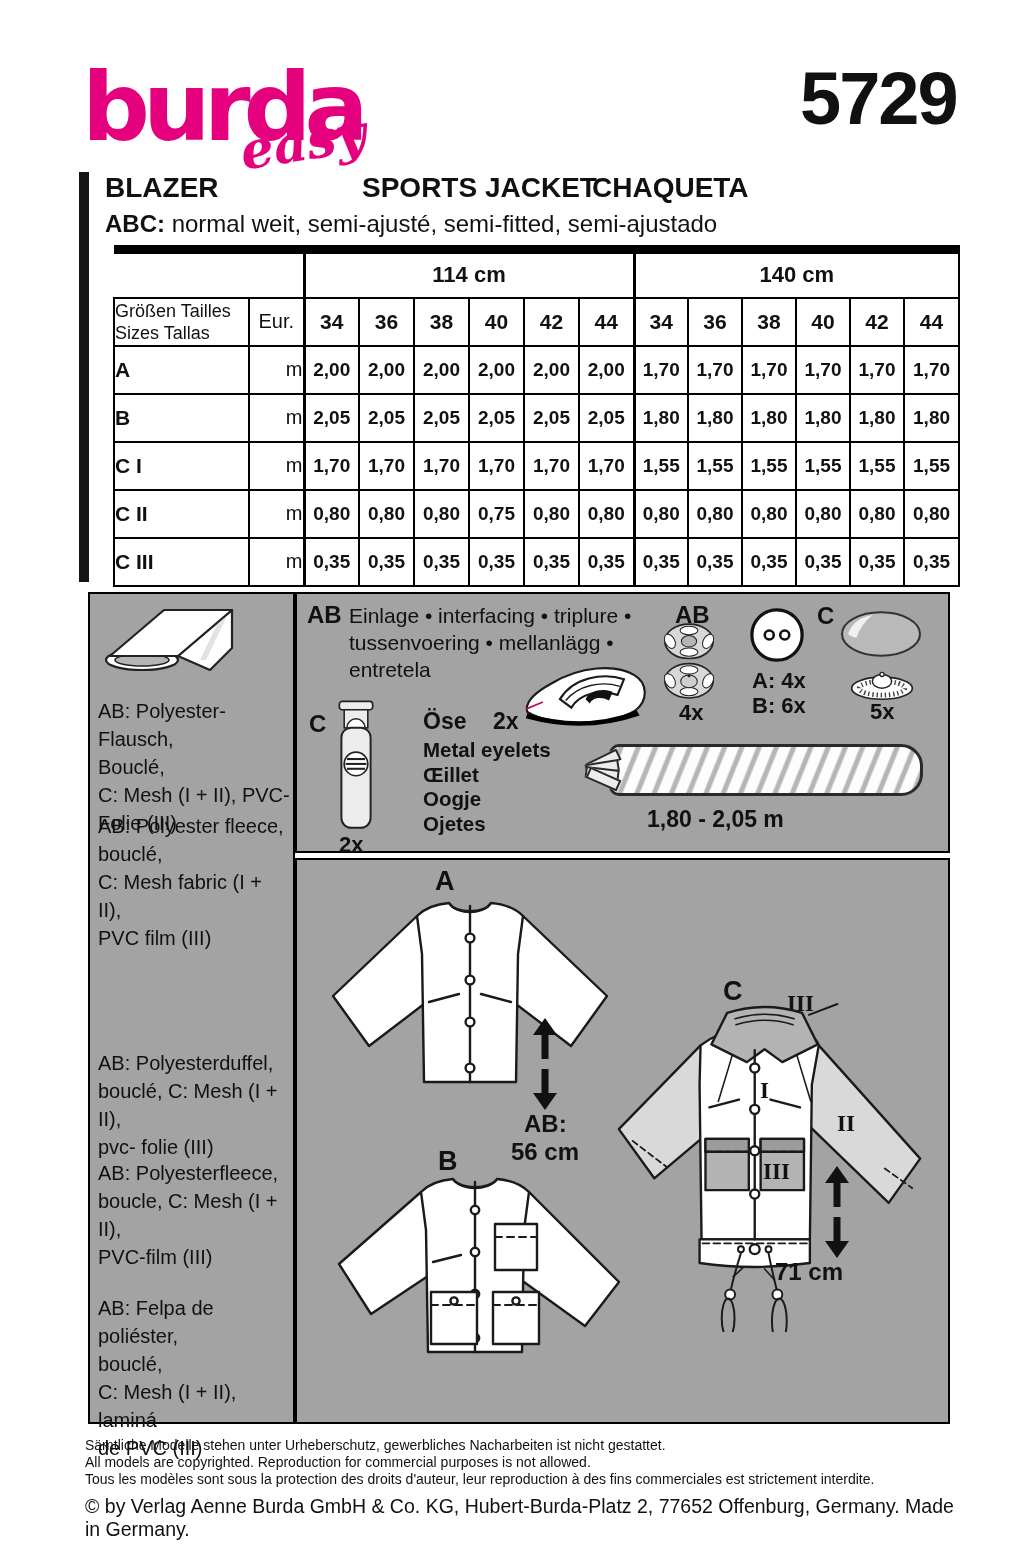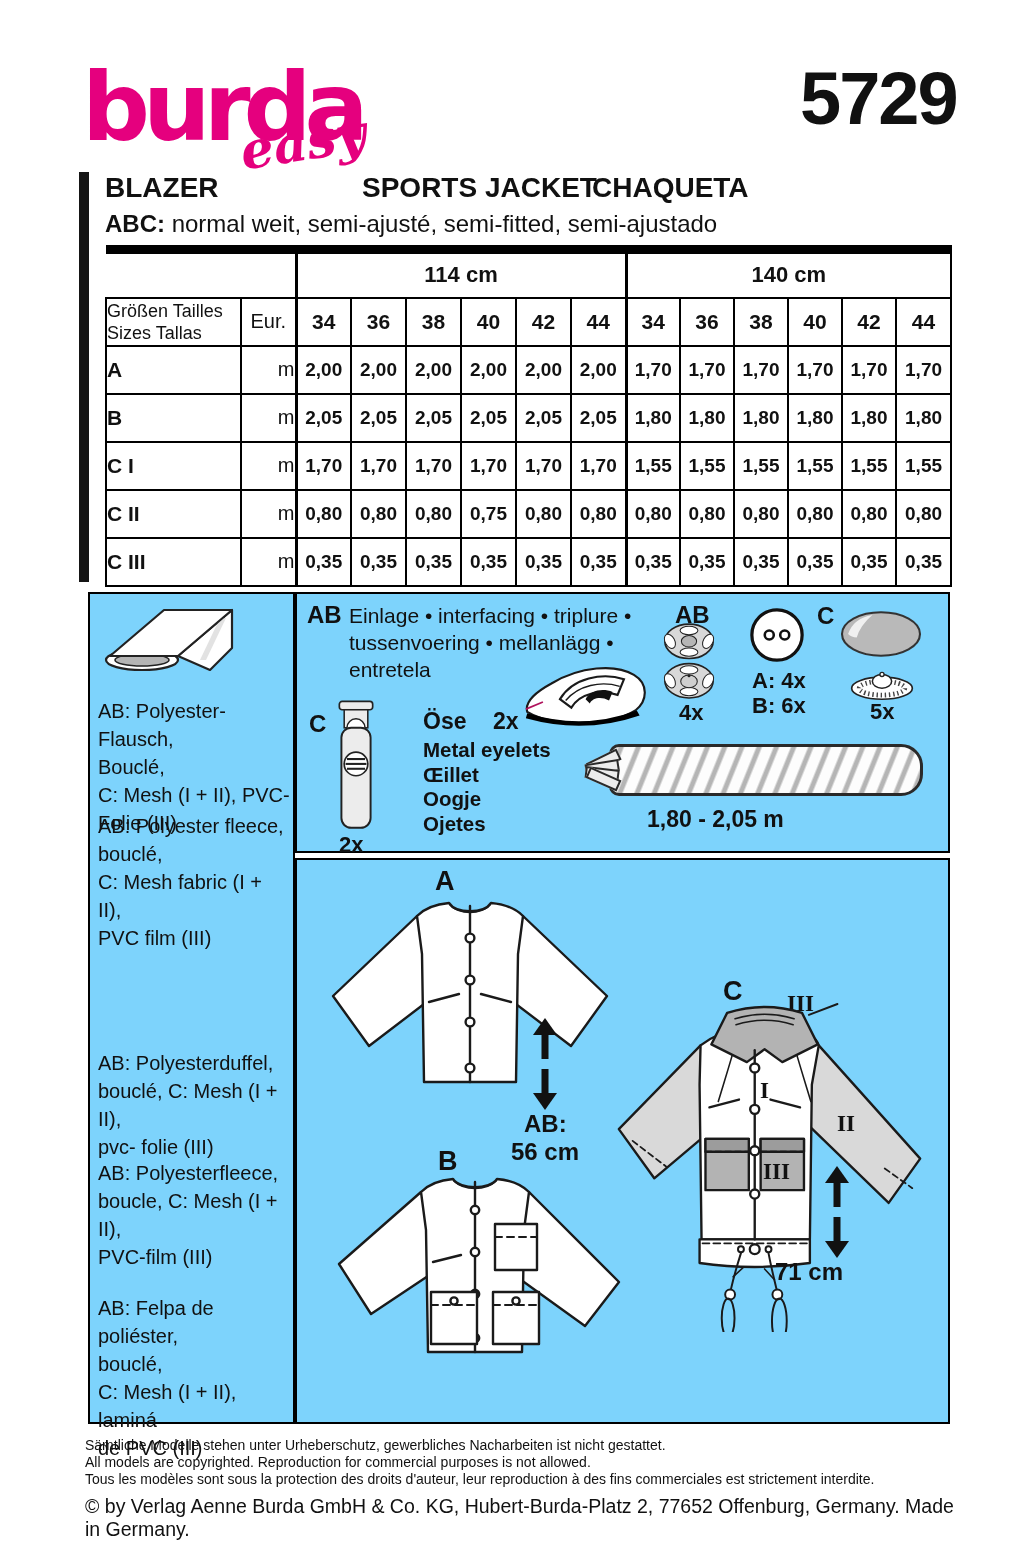--- a/index.html
+++ b/index.html
@@ -11,37 +11,37 @@
   .easy{position:absolute;left:240px;top:116px;font-family:"DejaVu Serif",serif;font-style:italic;
         font-weight:bold;font-size:52px;line-height:1;color:#e5007e;transform:rotate(-9deg);}
   .pattern-number{position:absolute;left:800px;top:62px;font-weight:bold;font-size:74px;
         letter-spacing:-2px;line-height:1;}
   .lead-bar{position:absolute;left:79px;top:172px;width:10px;height:410px;background:#151515;}
   .title-word{position:absolute;top:174px;font-weight:bold;font-size:28px;line-height:1;}
   .t-de{left:105px}.t-en{left:362px}.t-es{left:592px}
   .fitline{position:absolute;left:105px;top:211px;font-size:24px;line-height:1.1;}
   .fitline b{font-weight:bold;}
   
-  .fab-table{position:absolute;left:105px;top:245px;width:845px;table-layout:fixed;
+  .fab-table{position:absolute;left:113px;top:245px;width:845px;table-layout:fixed;
              border-collapse:collapse;border-top:9px solid #000;}
   .fab-table td{border:2px solid #000;padding:0;vertical-align:middle;}
   .fab-table .corner{border-left:none;}
   .fab-table .group{border-left:3px solid #000;text-align:center;font-weight:bold;font-size:22px;}
   .row-groups{height:36px;}
   .row-sizes{height:54px;}
   .fab-table tbody tr{height:48px;}
   .sizes-label{font-size:18px;line-height:22px;padding-left:7px;}
   .eur-head{text-align:center;font-size:20px;}
   .size-cell{text-align:center;font-weight:bold;font-size:21px;}
   .group-start{border-left:3px solid #000 !important;}
   .row-label{font-weight:bold;font-size:21px;padding-left:8px;}
   .unit-cell{text-align:right;font-size:20px;padding-right:5px;}
   .value-cell{text-align:center;font-weight:bold;font-size:19px;}
   
-  .box{position:absolute;border:2.5px solid #000;background:#7dd3fc;box-sizing:border-box;}
+  .box{position:absolute;border:2.5px solid #000;background:#a3a3a3;box-sizing:border-box;}
   .fabric-box{left:88px;top:592px;width:207px;height:832px;}
   .notions-box{left:295px;top:592px;width:655px;height:261px;}
   .views-box{left:295px;top:858px;width:655px;height:566px;}
   .fab-p{position:absolute;left:8px;right:3px;font-size:20px;line-height:28px;white-space:pre-line;}
   .bolt-svg{position:absolute;left:6px;top:6px;}
   
   .nlabel{position:absolute;font-weight:bold;font-size:24px;line-height:1;}
   .ntext{position:absolute;font-size:21px;line-height:27px;white-space:pre-line;}
   .nqty{position:absolute;font-weight:bold;font-size:22px;line-height:1;}
   .bold-block{position:absolute;font-weight:bold;font-size:20.5px;line-height:24.5px;white-space:pre-line;}

